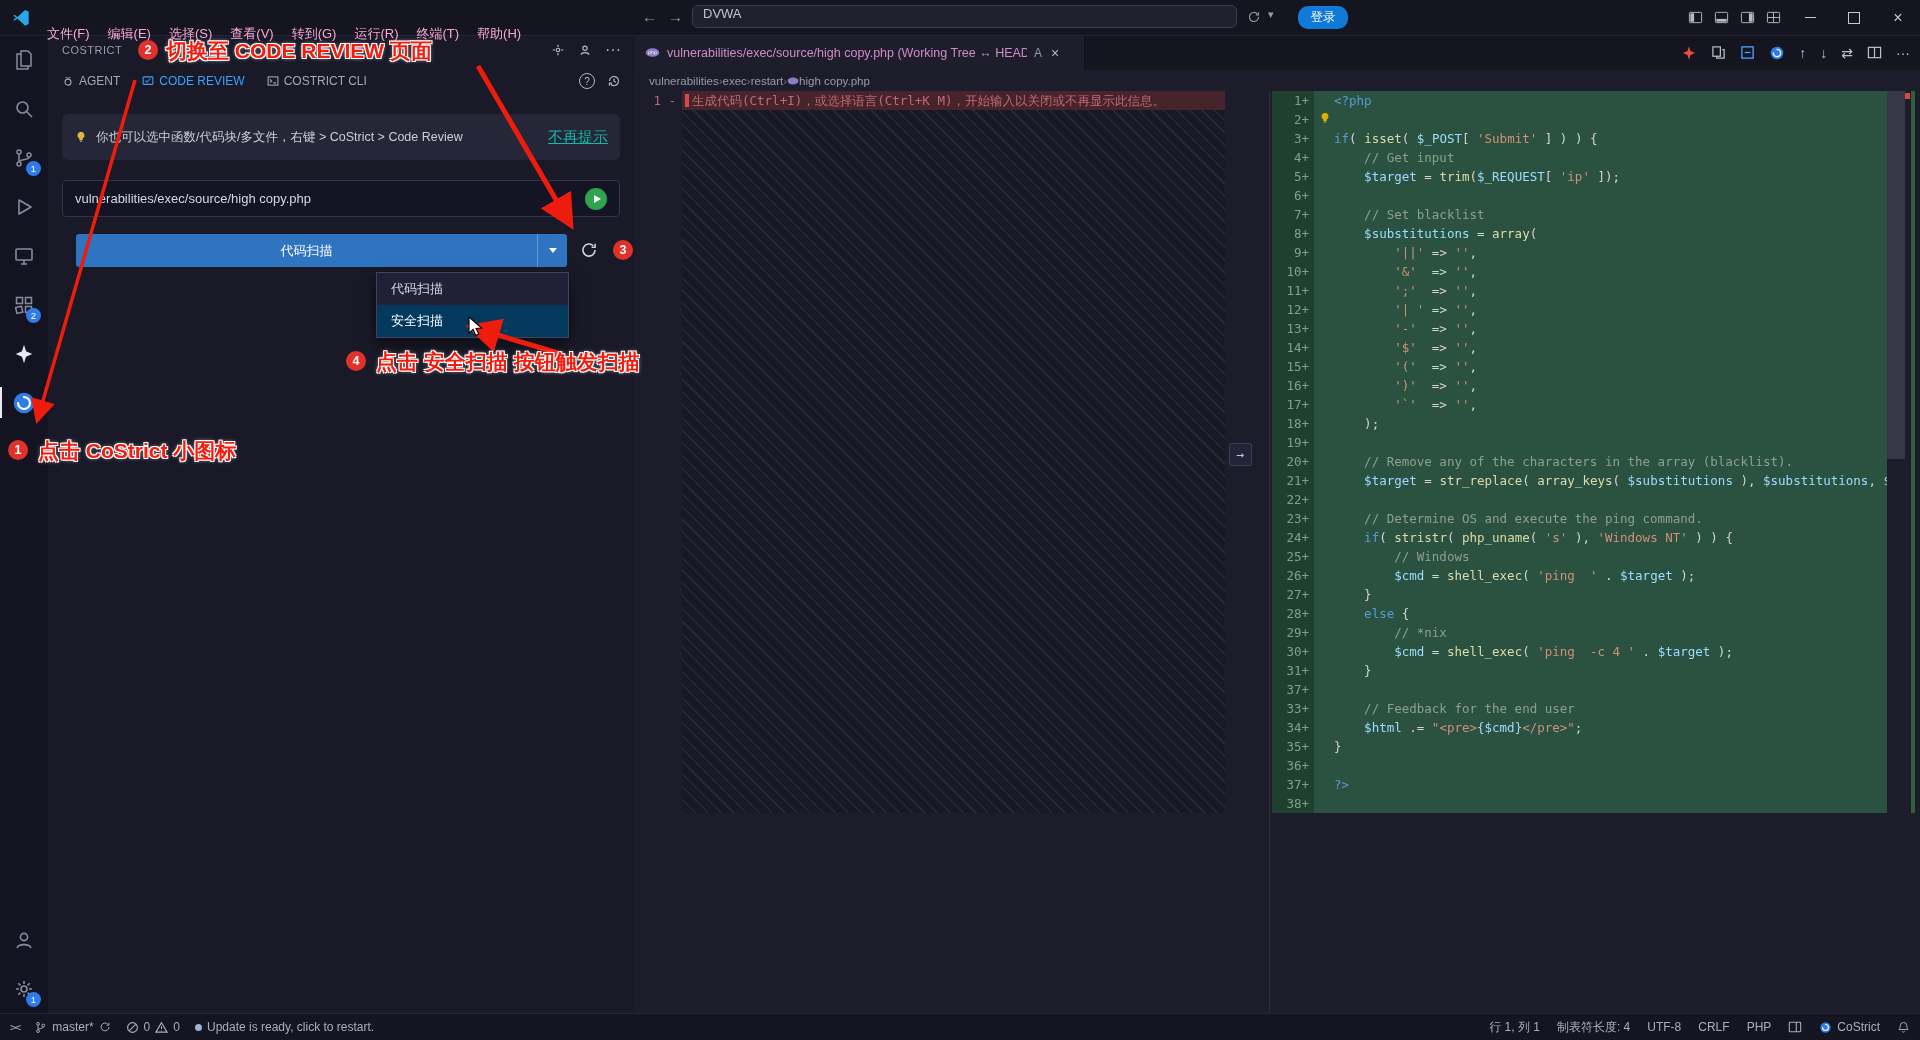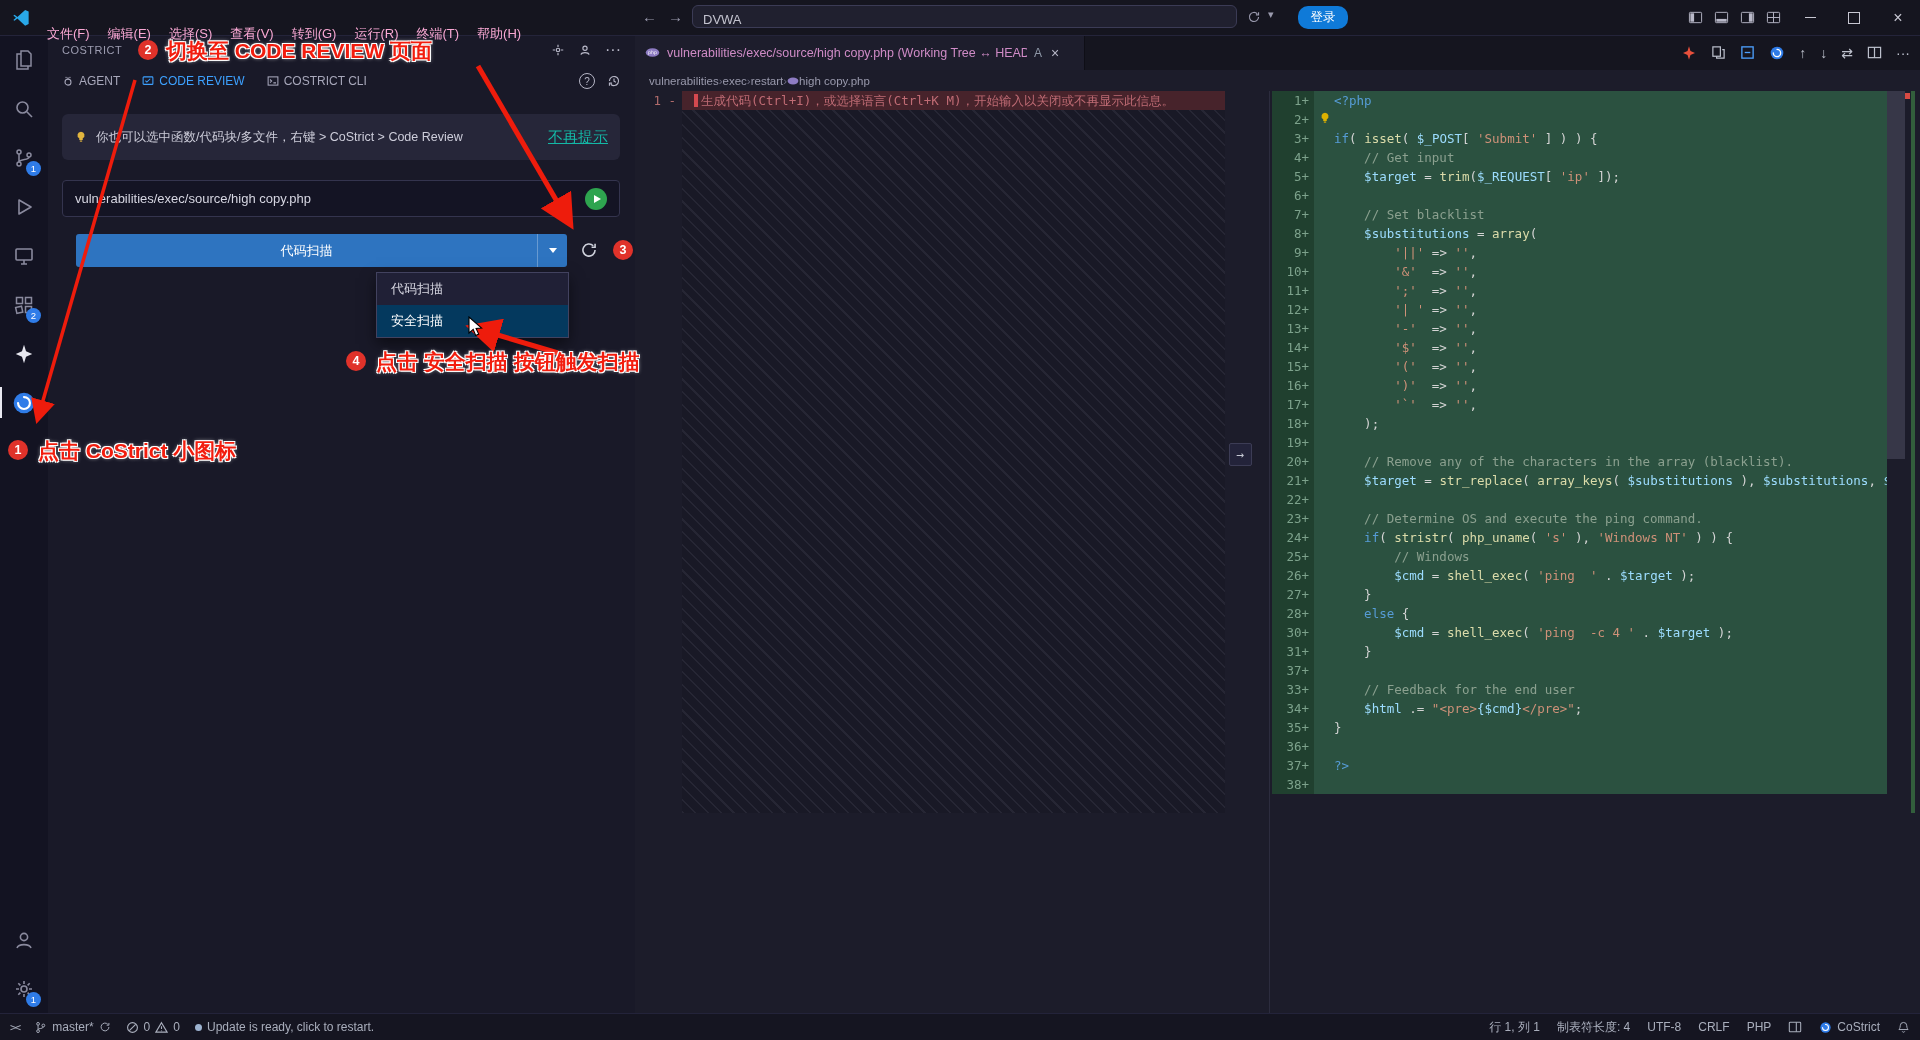--- a/index.html
+++ b/index.html
@@ -10,21 +10,21 @@
   
   .titlebar{position:absolute;top:0;left:0;right:0;height:35px;background:#15151f;
             border-bottom:1px solid #24243a;z-index:5;}
   .logo{position:absolute;left:12px;top:8px;width:18px;height:18px;}
   .menus{position:absolute;left:38px;top:0;height:35px;display:flex;}
   .menu-item{padding:16px 9px;font-size:13px;color:#f9a8d4;line-height:35px;}
   .navarrow{position:absolute;top:8px;font-size:15px;color:#9a9aae;}
   .nav-back{left:642px}.nav-fwd{left:668px}
   .searchbox{position:absolute;left:692px;top:5px;width:545px;height:23px;background:#20202f;
              border:1px solid #3b3b55;border-radius:6px;font-size:13px;color:#c3c3cf;
-             display:flex;align-items:flex-end;padding-left:10px;box-sizing:border-box;}
+             display:flex;align-items:flex-start;padding-left:10px;box-sizing:border-box;}
   .search-sync{position:absolute;left:1247px;top:10px;color:#9a9aae;}
   .search-chevron{position:absolute;left:1268px;top:8px;color:#9a9aae;font-size:11px;}
   .login{position:absolute;left:1298px;top:6px;width:50px;height:23px;background:#0f7ad8;border:0;
          border-radius:10px;color:#fff;font-size:12.5px;display:flex;align-items:center;justify-content:center;
          font-family:"Liberation Sans",sans-serif;}
   .layout-icons{position:absolute;left:1688px;top:0;height:35px;display:flex;align-items:center;gap:11px;color:#b9b9c9;}
   .win{position:absolute;top:0;height:35px;width:44px;display:flex;align-items:center;justify-content:center;color:#c7c7d2;}
   .win-min{left:1788px}.win-max{left:1832px}.win-close{left:1876px;font-size:16px}
   .win-min i{display:block;width:11px;border-top:1px solid currentColor}
   .win-max i{display:block;width:10px;height:10px;border:1px solid currentColor}
@@ -82,21 +82,21 @@
   .breadcrumbs{position:absolute;top:35px;left:0;right:0;height:21px;display:flex;align-items:center;
                padding-left:14px;font-size:11.5px;color:#9a9aad;}
   .bc-sep{color:#6d6d82;}
   .diff{position:absolute;top:56px;left:0;right:0;bottom:0;overflow:hidden;
         font-family:"DejaVu Sans Mono","Liberation Mono",monospace;font-size:12.5px;line-height:19px;}
   .pane-left{position:absolute;left:0;top:0;bottom:0;width:637px;}
   .hatch{position:absolute;left:47px;top:0;width:543px;height:722px;
          background:repeating-linear-gradient(45deg,#262634 0px,#262634 1.6px,#191926 1.6px,#191926 9px);}
   .del-line{position:absolute;left:0;top:0;width:590px;height:19px;display:flex;}
   .del-ln{flex:0 0 47px;text-align:right;padding-right:6px;color:#b06b6b;box-sizing:border-box;}
-  .del-text{flex:1;background:#47232b;color:#bf6b74;white-space:pre;overflow:hidden;padding-left:12px;}
+  .del-text{flex:1;background:#47232b;color:#bf6b74;white-space:pre;overflow:hidden;padding-left:3px;}
   .del-text::before{content:"";display:inline-block;width:4px;height:13px;background:#d6494f;margin-right:3px;vertical-align:-2px;}
   .sash{position:absolute;left:634px;top:0;bottom:0;width:1px;background:#2c2c3e;}
   .pane-right{position:absolute;left:637px;top:0;right:0;bottom:0;}
   .added{position:absolute;left:0;top:0;width:615px;}
   .cl{display:flex;height:19px;}
   .ln{flex:0 0 42px;text-align:right;padding-right:5px;color:#7da28c;background:#20402f;box-sizing:border-box;}
   .ct{flex:1;white-space:pre;overflow:hidden;background:#2b5140;color:#d4d4d4;padding-left:20px;}
   .c-tag{color:#569cd6}.c-kw{color:#569cd6}.c-fn{color:#dcdcaa}.c-var{color:#9cdcfe}
   .c-str{color:#ce9178}.c-cmt{color:#8ba08f}.c-pun{color:#d4d4d4}
   .bulb{position:absolute;left:46px;top:20px;}
@@ -524,20 +524,24 @@
               <span class="ln">26+</span>
               <span class="ct"><span class="c-pun">        </span><span class="c-var">$cmd</span><span class="c-pun"> = </span><span class="c-fn">shell_exec</span><span class="c-pun">( </span><span class="c-str">'ping  '</span><span class="c-pun"> . </span><span class="c-var">$target</span><span class="c-pun"> );</span></span>
             </div>
             <div class="cl">
               <span class="ln">27+</span>
               <span class="ct"><span class="c-pun">    }</span></span>
             </div>
             <div class="cl">
               <span class="ln">28+</span>
               <span class="ct"><span class="c-pun">    </span><span class="c-kw">else</span><span class="c-pun"> {</span></span>
+            </div>
+            <div class="cl">
+              <span class="ln">29+</span>
+              <span class="ct"><span class="c-cmt">        // *nix</span></span>
             </div>
             <div class="cl">
               <span class="ln">30+</span>
               <span class="ct"><span class="c-pun">        </span><span class="c-var">$cmd</span><span class="c-pun"> = </span><span class="c-fn">shell_exec</span><span class="c-pun">( </span><span class="c-str">'ping  -c 4 '</span><span class="c-pun"> . </span><span class="c-var">$target</span><span class="c-pun"> );</span></span>
             </div>
             <div class="cl">
               <span class="ln">31+</span>
               <span class="ct"><span class="c-pun">    }</span></span>
             </div>
             <div class="cl">

